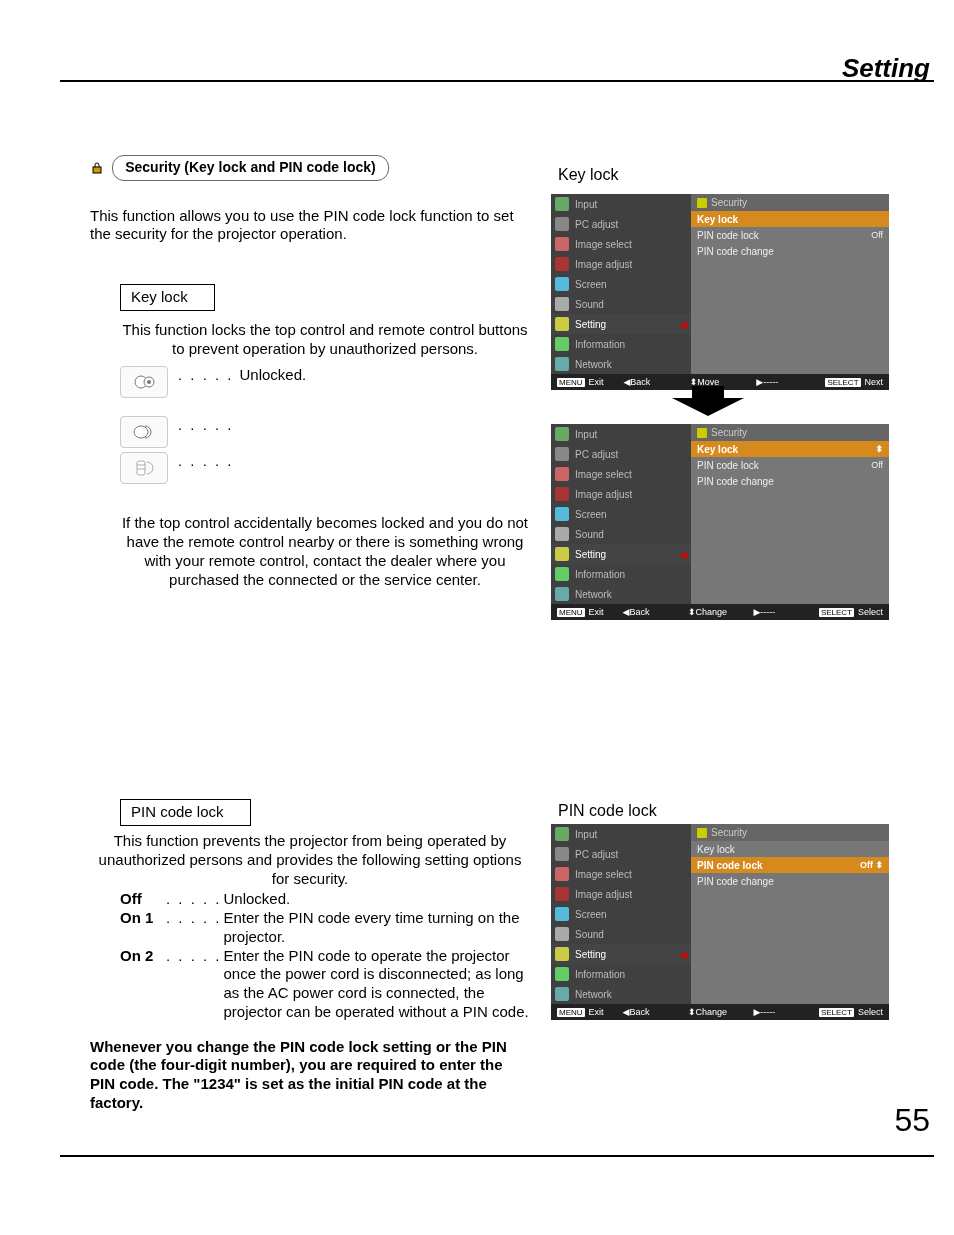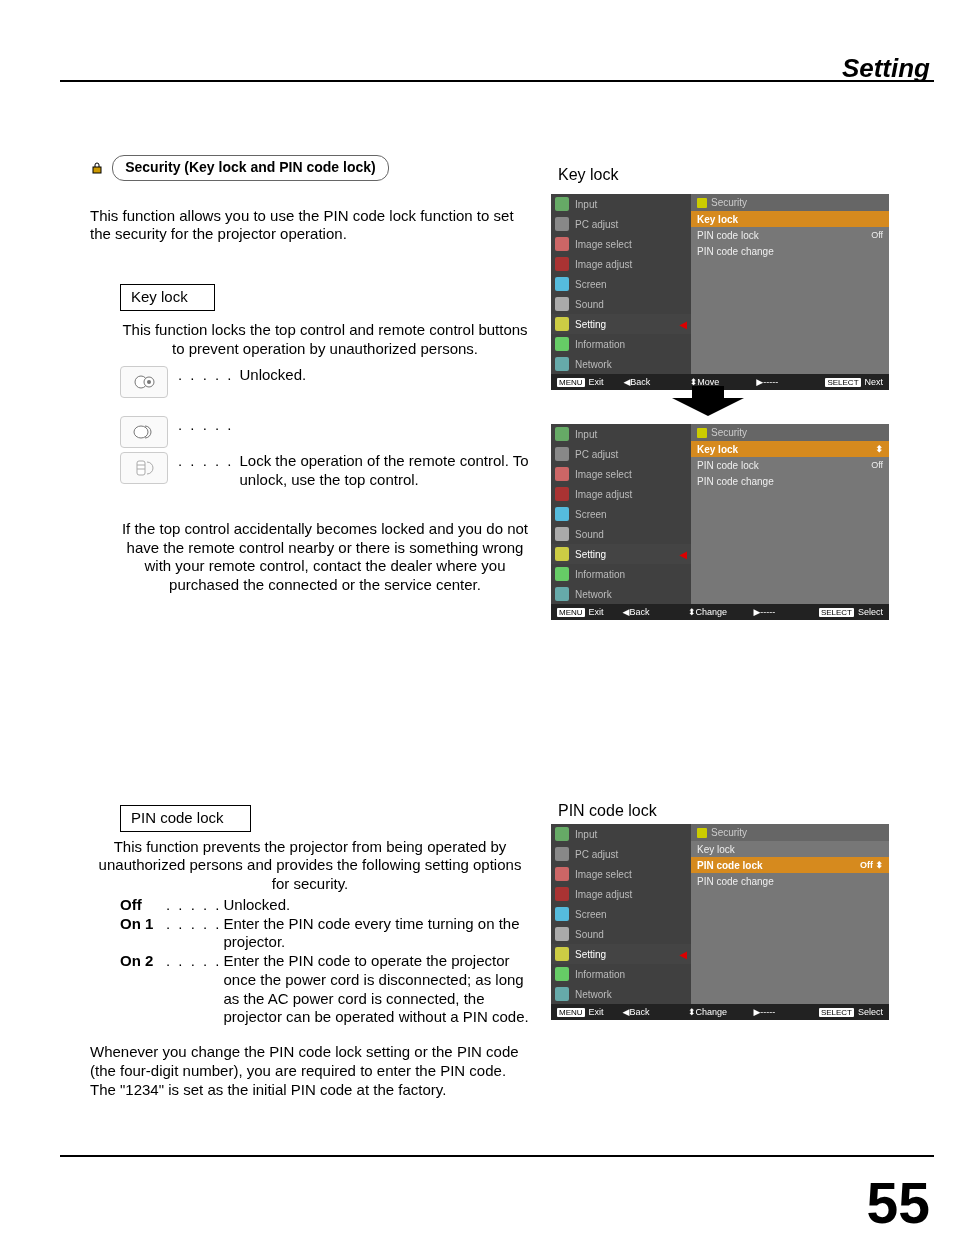--- a/index.html
+++ b/index.html
@@ -11,22 +11,22 @@
     height: 1235px;
     position: relative;
   }
   .header-rule { position: absolute; top: 80px; left: 60px; right: 20px; height: 2px; background: #000; }
   .header-title {
     position: absolute; top: 53px; right: 24px;
     font-size: 26px; font-weight: bold; font-style: italic;
   }
   .footer-rule { position: absolute; left: 60px; right: 20px; height: 1.5px; background: #000; top: 1155px; }
   .page-number {
-    position: absolute; right: 24px; top: 1170px;
-    font-size: 57px; font-weight: bold;
+    position: absolute; right: 24px; top: 1102px;
+    font-size: 32px; font-weight: normal;
   }
   
   .left-col { position: absolute; left: 90px; top: 155px; width: 440px; font-size: 15px; line-height: 1.25; }
   .security-badge {
     display: inline-block;
     border: 1px solid #666;
     border-radius: 12px;
     padding: 3px 12px;
     font-weight: bold;
     font-size: 14px;
@@ -147,21 +147,20 @@
   <div class="icon-row" style="margin-top:4px;">
     <div class="icon-box">
       <svg width="26" height="18" viewBox="0 0 26 18">
           <rect x="6" y="2" width="8" height="14" rx="2" fill="#fff" stroke="#aaa"></rect>
           <line x1="6" y1="6" x2="14" y2="6" stroke="#aaa"></line>
           <line x1="6" y1="10" x2="14" y2="10" stroke="#aaa"></line>
           <path d="M16 3 a6 6 0 0 1 0 12" fill="none" stroke="#aaa"></path>
         </svg>
     </div>
     <span class="dots">. . . . .</span>
-    <span class="desc">Lock the operation of the remote control. To unlock, use the top control.</span>
   </div>
 
   <div class="sub2 mt" style="margin-top:30px;">If the top control accidentally becomes locked and you do not have the remote control nearby or there is something wrong with your remote control, contact the dealer where you purchased the connected or the service center.</div>
 
   
   <div class="pin-section">
     <div class="sub-box" style="margin-top:0;">PIN code lock</div>
     <div class="sub2" style="margin-left:0;width:440px;margin-top:6px;">This function prevents the projector from being operated by unauthorized persons and provides the following setting options for security.</div>
 
     <div class="opt-table">
@@ -175,21 +174,21 @@
         <span class="opt-d">. . . . .</span>
         <span class="opt-v">Enter the PIN code every time turning on the projector.</span>
       </div>
       <div class="opt-row">
         <span class="opt-k">On 2</span>
         <span class="opt-d">. . . . .</span>
         <span class="opt-v">Enter the PIN code to operate the projector once the power cord is disconnected; as long as the AC power cord is connected, the projector can be operated without a PIN code.</span>
       </div>
     </div>
 
-    <div class="para" style="margin-top:16px;">Whenever you change the PIN code lock setting or the PIN code (the four-digit number), you are required to enter the PIN code. The "1234" is set as the initial PIN code at the factory.</div>
+    <div class="para" style="margin-top:16px;font-weight:bold;">Whenever you change the PIN code lock setting or the PIN code (the four-digit number), you are required to enter the PIN code. The "1234" is set as the initial PIN code at the factory.</div>
   </div>
 </div>
 
 <div class="right-label1">Key lock</div>
 <div class="right-label2">PIN code lock</div>
 
 <div class="osd osd1">
   <div class="osd-body">
     <div class="sidebar">
       <div class="s-item">

